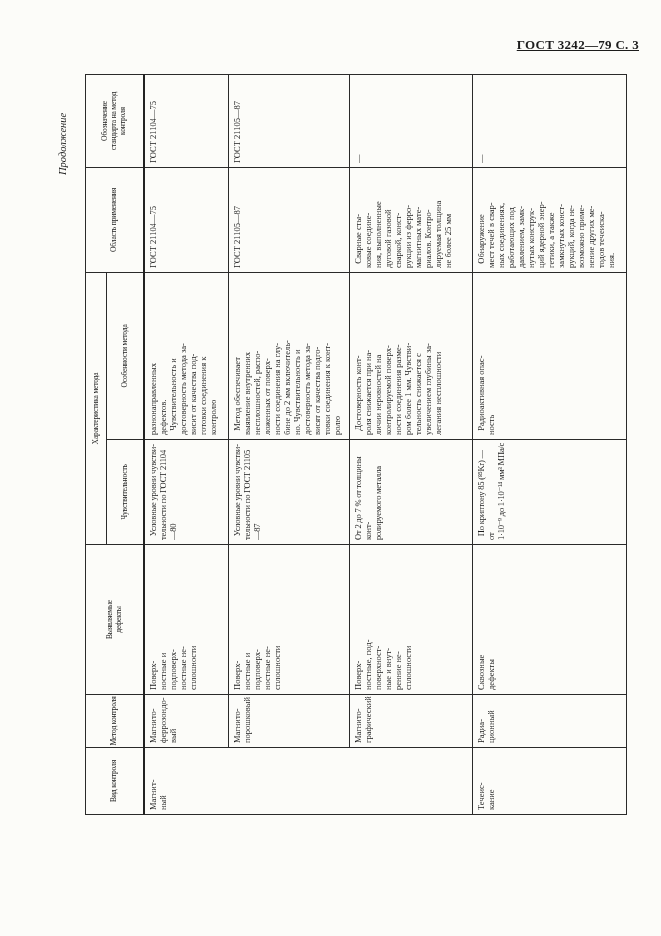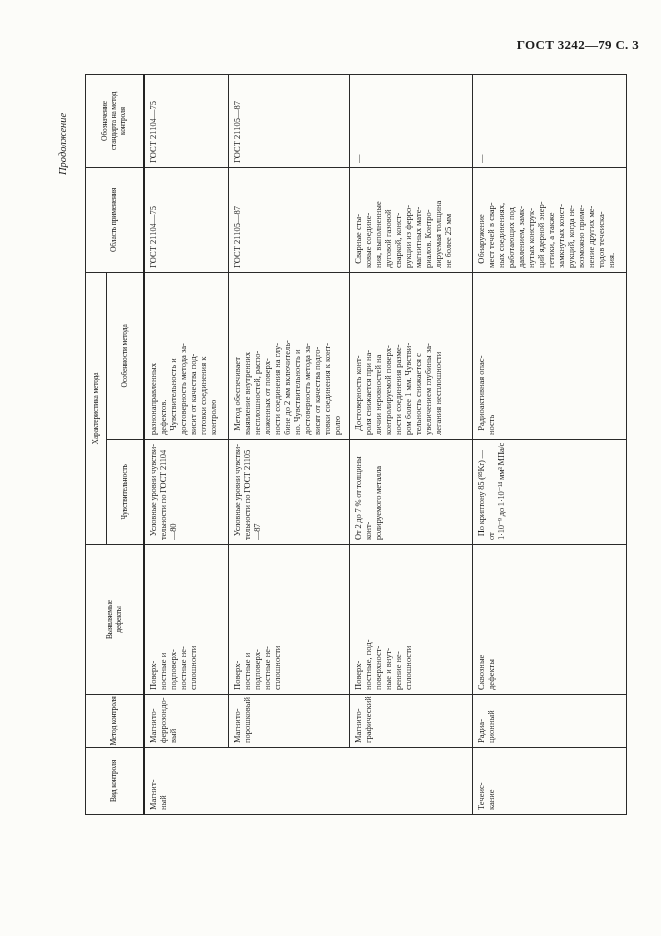--- a/index.html
+++ b/index.html
@@ -1,20 +1,20 @@
 <!DOCTYPE html>
 <html><head>
 <meta charset="utf-8">
 <style>
   html,body{margin:0;padding:0;}
   body{width:661px;height:936px;background:#e8e8e6;font-family:"Liberation Serif","DejaVu Serif",serif;}
   .page{position:relative;width:661px;height:936px;background:#fcfcf9;overflow:hidden;color:#1c1c1c;}
 
   .pg-header{position:absolute;top:37px;left:0;right:22px;text-align:right;
-    font-size:13px;font-weight:bold;letter-spacing:.3px;white-space:pre;}
+    font-size:13px;font-weight:bold;letter-spacing:.3px;white-space:pre;text-decoration:underline;}
 
   .cont-wrap{position:absolute;left:57px;top:80px;width:95px;height:17px;
     transform-origin:0 0;transform:rotate(-90deg) translateX(-95px);}
   .cont-wrap .cont{font-style:italic;font-size:10.5px;white-space:nowrap;}
 
   .tbl-rot{position:absolute;left:85px;top:75px;width:740px;height:510px;
     transform-origin:0 0;transform:rotate(-90deg) translateX(-740px);}
 
   table.gost{width:740px;height:510px;table-layout:fixed;border-collapse:collapse;
     border:1.6px solid #222;}

